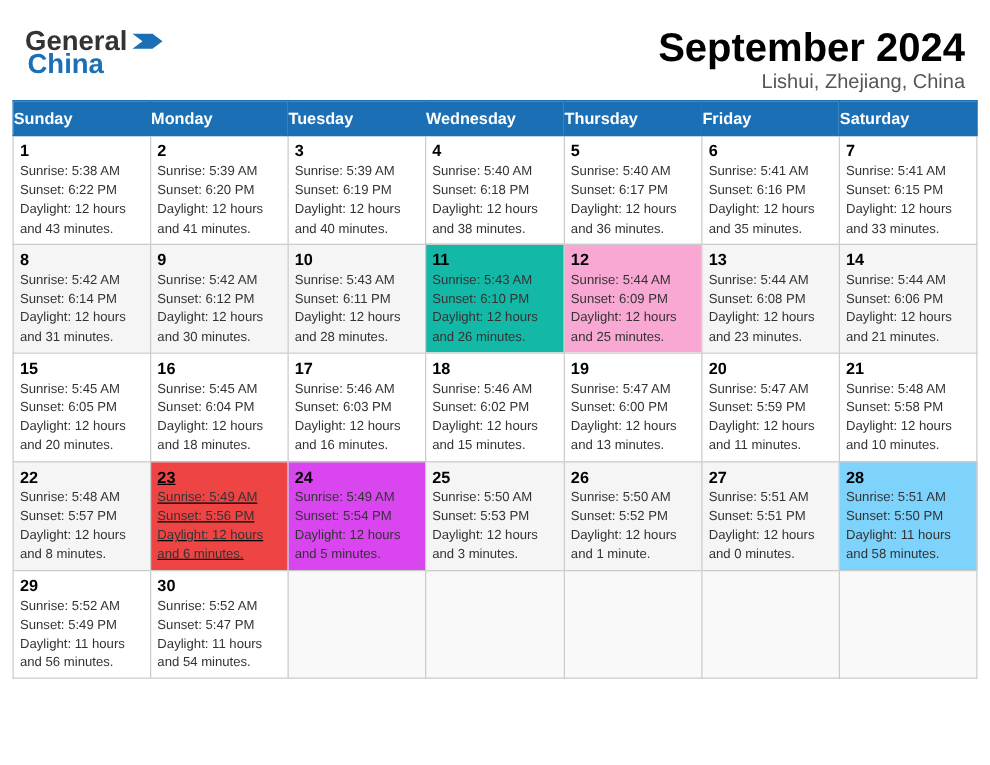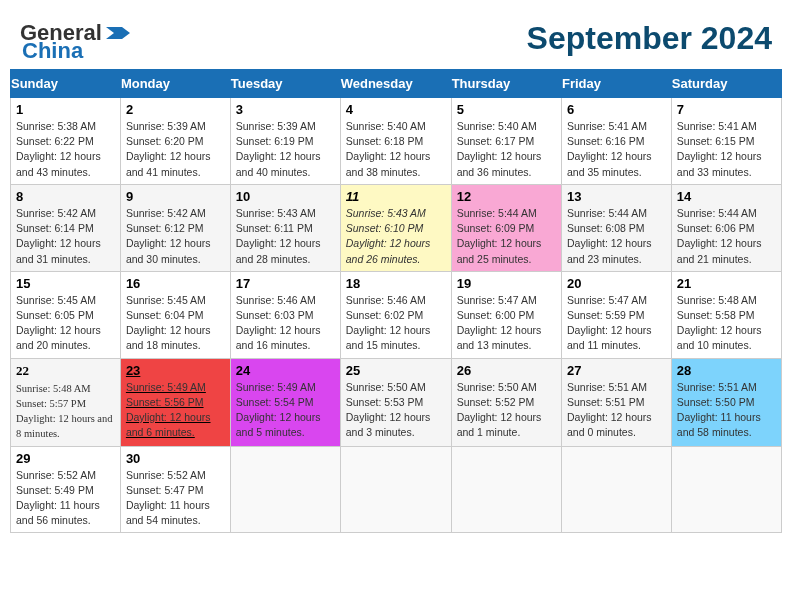--- a/index.html
+++ b/index.html
@@ -20,21 +20,21 @@
       display: flex;
       flex-direction: column;
       align-items: flex-start;
     }
     .title-block {
       text-align: right;
     }
     .month-title {
       font-size: 32px;
       font-weight: bold;
-      color: #0c4a6e;
+      color: #000000;
     }
     .location-title {
       font-size: 16px;
       color: #555;
     }
     .calendar {
       width: 100%;
       border-collapse: collapse;
       font-size: 11px;
     }
@@ -81,20 +81,21 @@
     <div style="display:flex;align-items:center;">
       <span style="font-size:22px;font-weight:bold;color:#333;">General</span>
       <svg width="32" height="20" viewBox="0 0 32 20" style="margin-left:0;">
         <polygon points="4,4 20,4 28,10 20,16 4,16 12,10" fill="#1a6fb5"></polygon>
       </svg>
     </div>
     <span style="font-size:22px;font-weight:bold;color:#1a6fb5;margin-top:-8px;margin-left:2px;">China</span>
   </div>
   <div class="title-block">
     <div class="month-title">September 2024</div>
+    <div class="location-title">Lishui, Zhejiang, China</div>
   </div>
 </div>
 
 <table class="calendar">
   <thead>
     <tr>
       <th>Sunday</th>
       <th>Monday</th>
       <th>Tuesday</th>
       <th>Wednesday</th>
@@ -140,21 +141,21 @@
 <div class="day-info">Sunrise: 5:42 AM<br>Sunset: 6:14 PM<br>Daylight: 12 hours and 31 minutes.</div>
         </td>
         <td style="background: rgb(245, 245, 245);">
           <span class="day-num">9</span>
 <div class="day-info">Sunrise: 5:42 AM<br>Sunset: 6:12 PM<br>Daylight: 12 hours and 30 minutes.</div>
         </td>
         <td style="background: rgb(245, 245, 245);">
           <span class="day-num">10</span>
 <div class="day-info">Sunrise: 5:43 AM<br>Sunset: 6:11 PM<br>Daylight: 12 hours and 28 minutes.</div>
         </td>
-        <td style="background: #fef9c3; font-style: italic;">
+        <td style="background: #14b8a6;">
           <span class="day-num">11</span>
 <div class="day-info">Sunrise: 5:43 AM<br>Sunset: 6:10 PM<br>Daylight: 12 hours and 26 minutes.</div>
         </td>
         <td style="background: #f9a8d4;">
           <span class="day-num">12</span>
 <div class="day-info">Sunrise: 5:44 AM<br>Sunset: 6:09 PM<br>Daylight: 12 hours and 25 minutes.</div>
         </td>
         <td style="background: rgb(245, 245, 245);">
           <span class="day-num">13</span>
 <div class="day-info">Sunrise: 5:44 AM<br>Sunset: 6:08 PM<br>Daylight: 12 hours and 23 minutes.</div>
@@ -188,21 +189,21 @@
         <td>
           <span class="day-num">20</span>
 <div class="day-info">Sunrise: 5:47 AM<br>Sunset: 5:59 PM<br>Daylight: 12 hours and 11 minutes.</div>
         </td>
         <td>
           <span class="day-num">21</span>
 <div class="day-info">Sunrise: 5:48 AM<br>Sunset: 5:58 PM<br>Daylight: 12 hours and 10 minutes.</div>
         </td>
       </tr>
       <tr>
-        <td style="background: rgb(245, 245, 245); font-family: Liberation Serif, serif;">
+        <td style="background: rgb(245, 245, 245);">
           <span class="day-num">22</span>
 <div class="day-info">Sunrise: 5:48 AM<br>Sunset: 5:57 PM<br>Daylight: 12 hours and 8 minutes.</div>
         </td>
         <td style="background: #ef4444; text-decoration: underline;">
           <span class="day-num">23</span>
 <div class="day-info">Sunrise: 5:49 AM<br>Sunset: 5:56 PM<br>Daylight: 12 hours and 6 minutes.</div>
         </td>
         <td style="background: #d946ef;">
           <span class="day-num">24</span>
 <div class="day-info">Sunrise: 5:49 AM<br>Sunset: 5:54 PM<br>Daylight: 12 hours and 5 minutes.</div>

